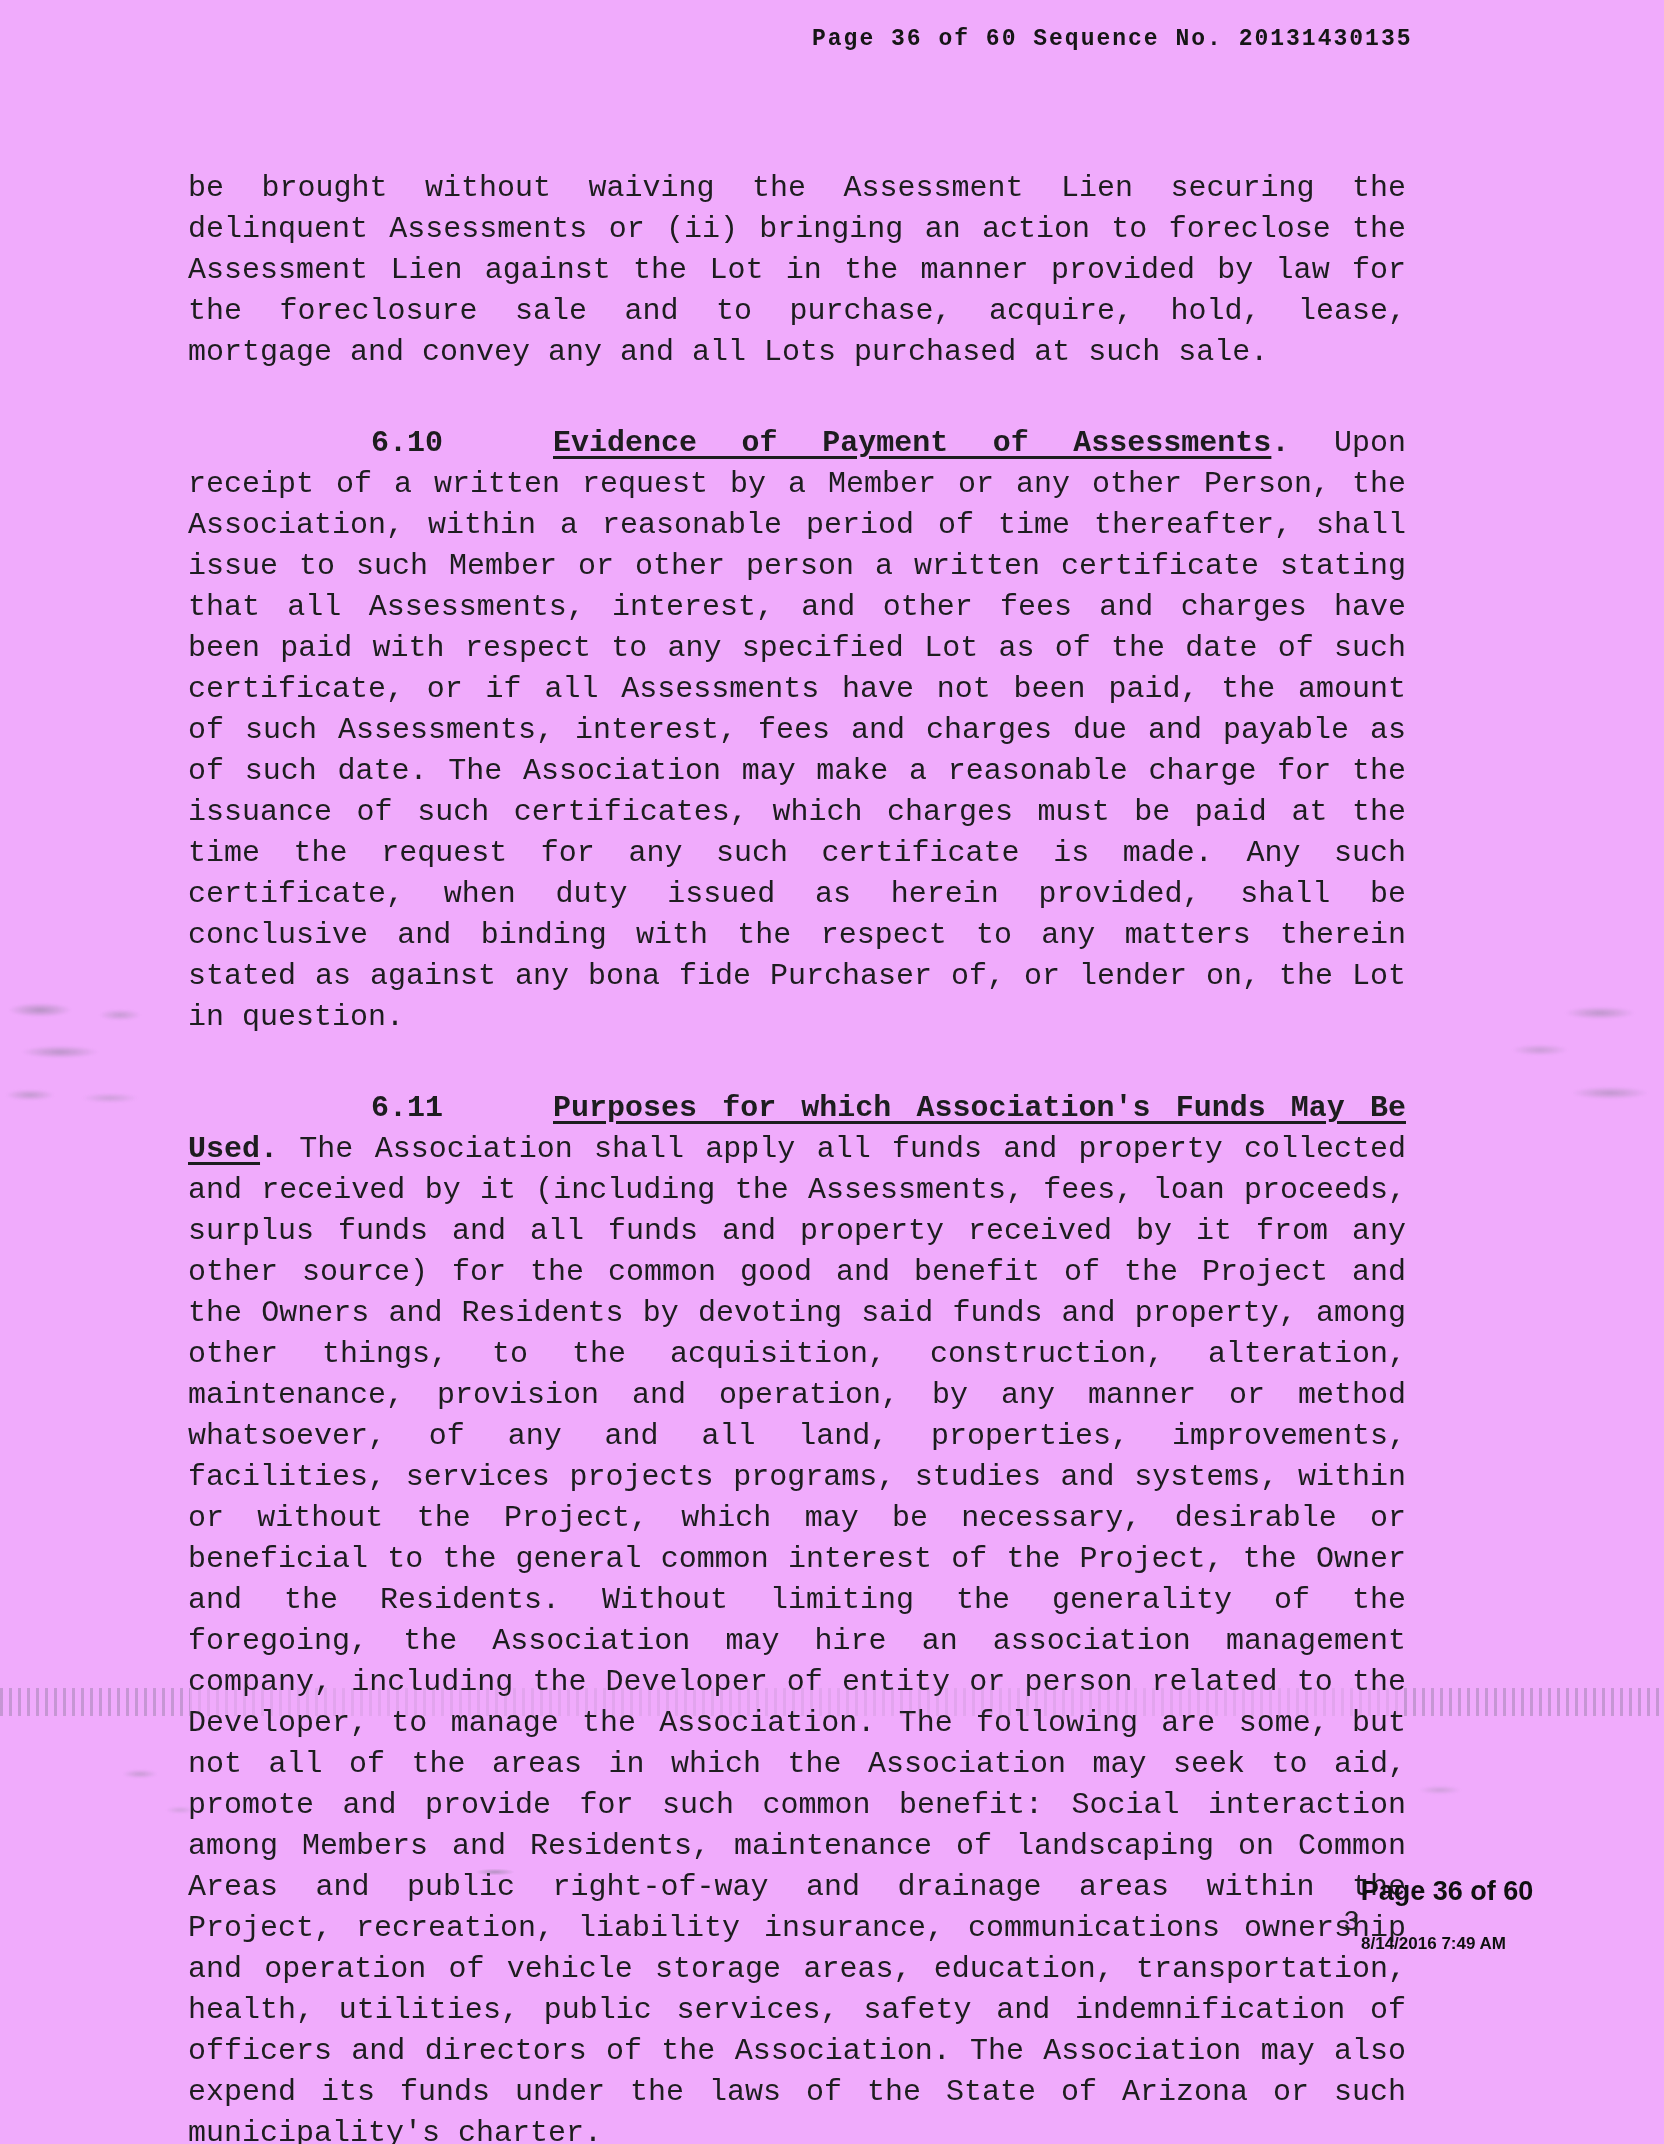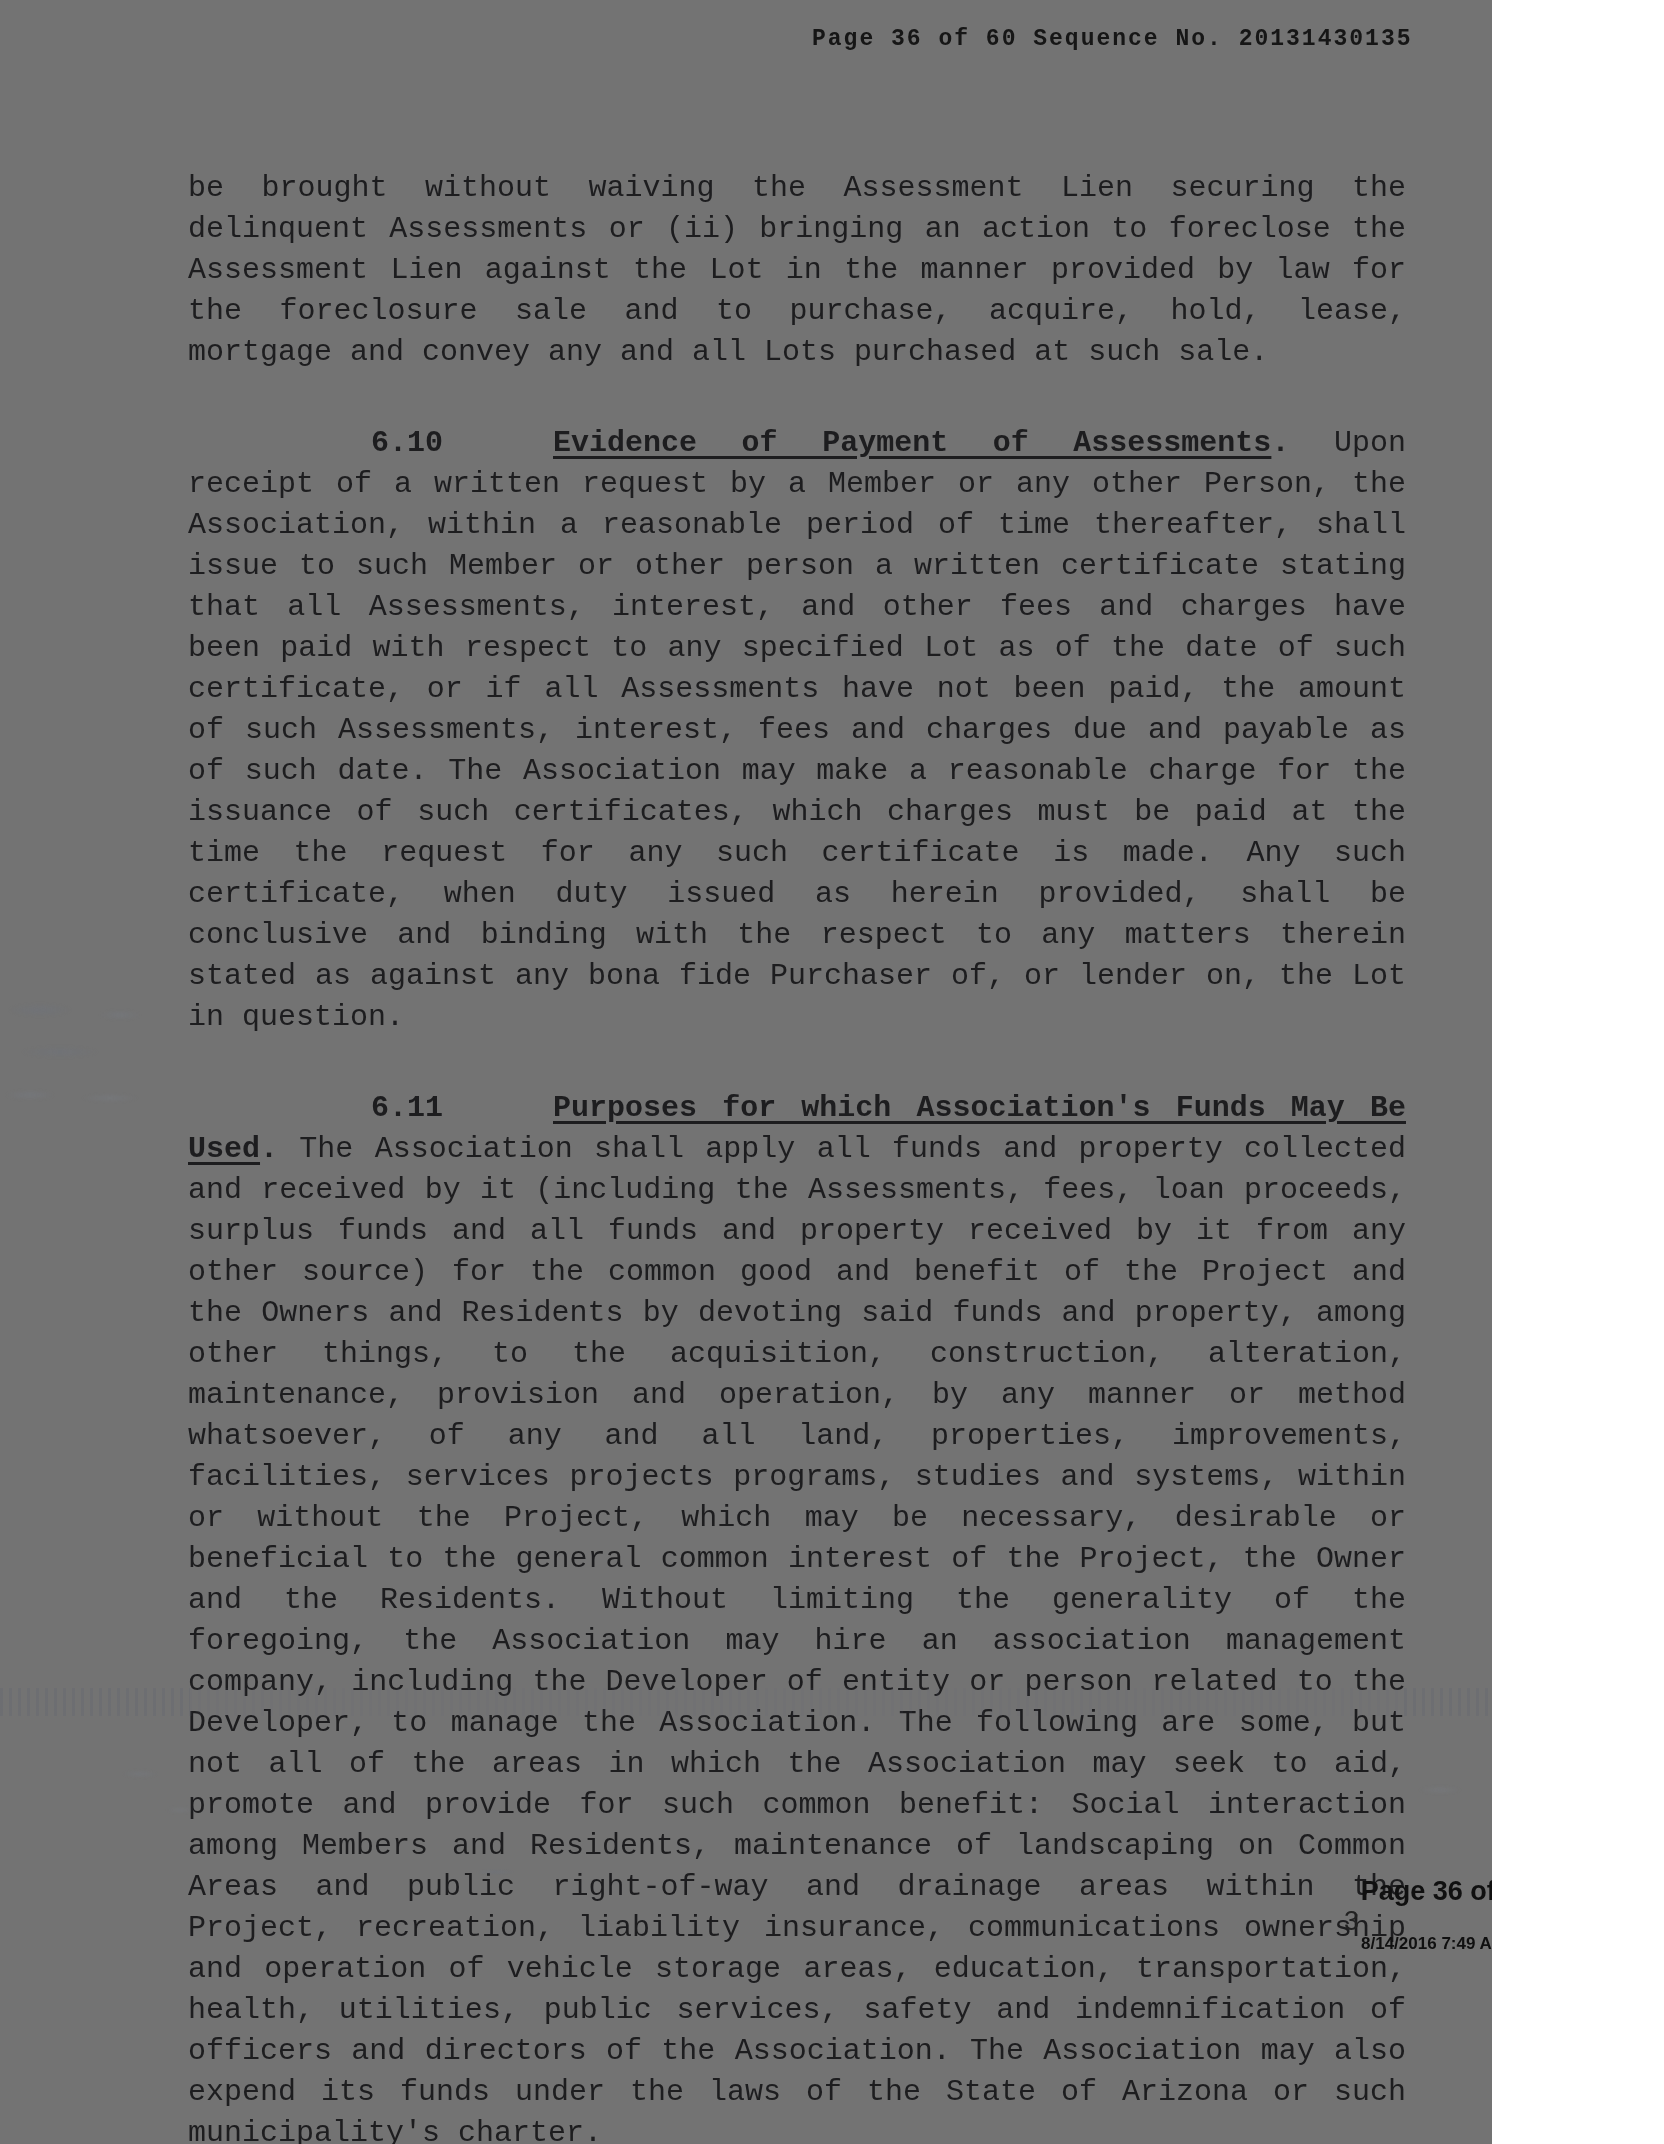--- a/index.html
+++ b/index.html
@@ -2,23 +2,23 @@
 <html><head>
 <meta charset="utf-8">
 <style>
   html, body {
     margin: 0;
     padding: 0;
     background: #ffffff;
   }
   .page {
     position: relative;
-    width: 1492px;
+    width: 1664px;
     height: 2144px;
-    background: #737373;
+    background: #f0abfc;
     overflow: hidden;
     font-family: "Liberation Serif", serif;
     color: #1d1d1f;
   }
   
   .scan-header {
     position: absolute;
     top: 26px;
     left: 812px;
     font-family: "Liberation Mono", monospace;

